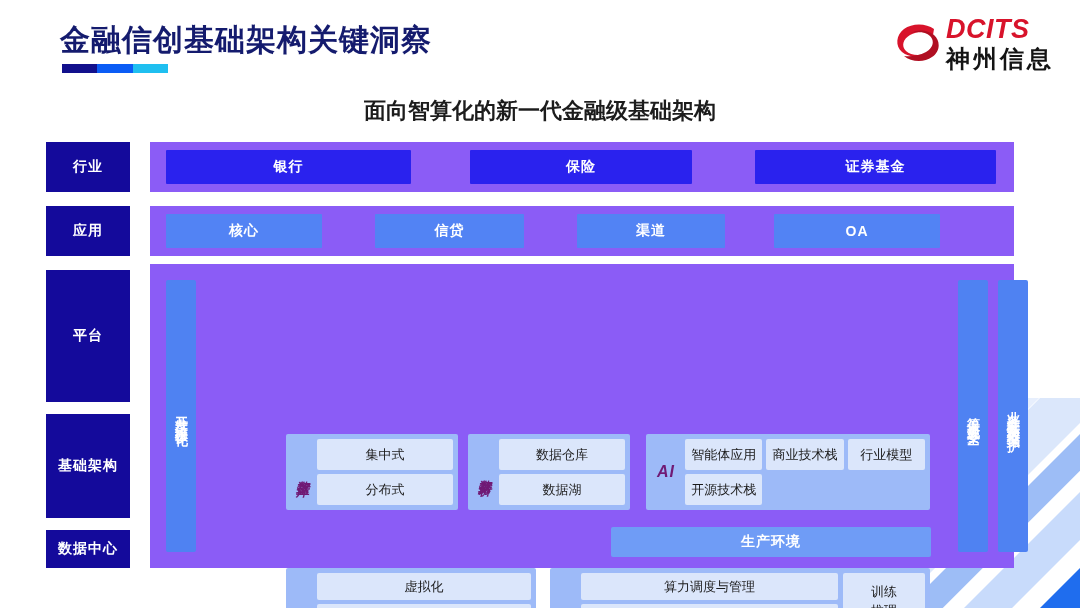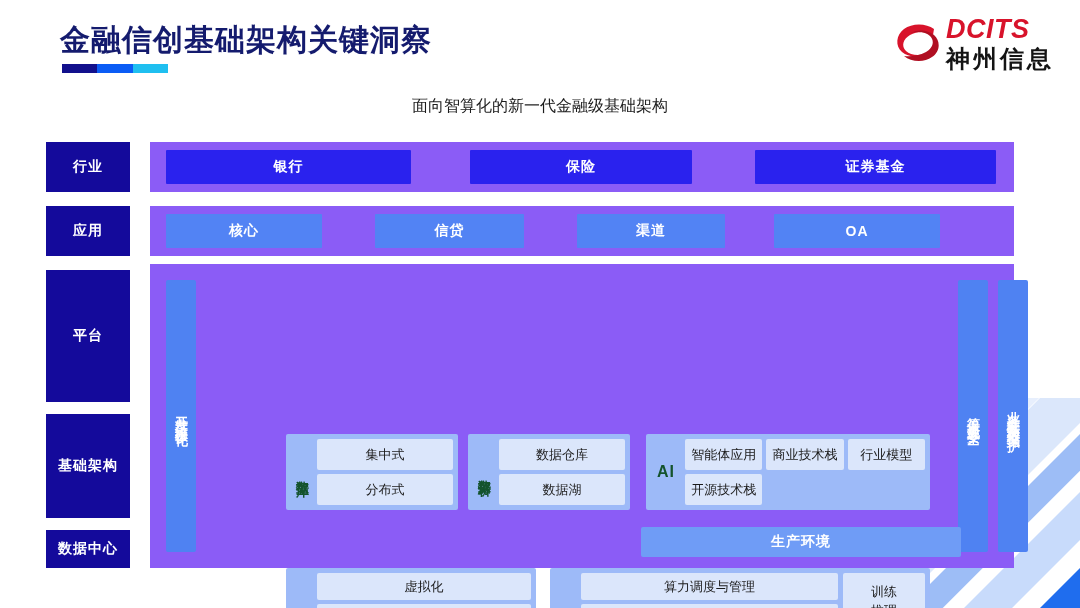--- a/index.html
+++ b/index.html
@@ -27,21 +27,21 @@
   .accent .a1{background:#12108c;}
   .accent .a2{background:#0b5cf5;}
   .accent .a3{background:#1fbff0;}
 
   .logo{position:absolute;right:26px;top:16px;display:flex;align-items:center;gap:6px;}
   .logo-mark{width:46px;height:44px;position:relative;flex:0 0 auto;}
   .logo-txt{display:flex;flex-direction:column;line-height:1;}
   .logo-en{font-size:27px;font-weight:bold;font-style:italic;color:#d8132b;letter-spacing:.5px;}
   .logo-cn{font-size:24px;font-weight:bold;color:#141414;letter-spacing:3px;margin-top:4px;}
 
-  .subtitle{position:absolute;left:0;right:0;top:96px;text-align:center;font-size:16px;font-weight:normal;color:#1c1c1c;}
+  .subtitle{position:absolute;left:0;right:0;top:96px;text-align:center;font-size:22px;font-weight:bold;color:#1c1c1c;}
 
   
   .diagram{position:absolute;left:46px;top:142px;width:968px;height:426px;}
 
   .side{position:absolute;left:0;width:84px;background:#140a9b;color:#fff;
         display:flex;align-items:center;justify-content:center;
         font-size:14px;font-weight:bold;letter-spacing:1px;}
   .s-industry{top:0;height:50px;}
   .s-app{top:64px;height:50px;}
   .s-platform{top:128px;height:132px;}
@@ -62,35 +62,35 @@
   
   .vbar{position:absolute;background:#4f82f2;color:#fff;font-size:13px;font-weight:bold;
         writing-mode:vertical-rl;text-orientation:upright;letter-spacing:3px;
         display:flex;align-items:center;justify-content:center;border-radius:2px;}
   .v-devops{left:120px;top:138px;width:30px;height:272px;}
   .v-sec{left:912px;top:138px;width:30px;height:272px;}
   .v-bcp{left:952px;top:138px;width:30px;height:272px;}
 
   
   .group{position:absolute;background:#9dbaf8;border-radius:2px;display:flex;align-items:stretch;padding:5px;box-sizing:border-box;}
-  .group-label{writing-mode:vertical-rl;text-orientation:upright;color:#14532d;font-size:13px;font-weight:bold;
-               display:flex;align-items:center;justify-content:center;width:22px;flex:0 0 auto;letter-spacing:1px;}
+  .group-label{writing-mode:vertical-rl;text-orientation:upright;color:#701a75;font-size:13px;font-weight:bold;
+               display:flex;align-items:center;justify-content:center;width:22px;flex:0 0 auto;letter-spacing:1px;font-style:italic;}
   .group-body{flex:1;display:flex;flex-direction:column;gap:4px;margin-left:4px;}
   .cell{background:#dbe6fb;color:#1b1b1b;font-size:13px;display:flex;align-items:center;justify-content:center;border-radius:2px;flex:1;}
 
   .g-db{left:240px;top:292px;width:172px;height:76px;}
   .g-da{left:422px;top:292px;width:162px;height:76px;}
   .g-ai{left:600px;top:292px;width:284px;height:76px;}
   .ai-grid{flex:1;display:grid;grid-template-columns:1fr 1fr 1fr;grid-template-rows:1fr 1fr;gap:4px;margin-left:4px;}
   .g-ai .group-label{font-family:"Liberation Sans",sans-serif;writing-mode:horizontal-tb;text-orientation:mixed;width:30px;font-size:16px;}
 
   .envbar{position:absolute;height:30px;background:#6f9cf6;color:#fff;font-size:14px;font-weight:bold;
           display:flex;align-items:center;justify-content:center;border-radius:2px;letter-spacing:1px;}
   .env-dev{left:240px;top:385px;width:310px;}
-  .env-prod{left:595px;top:385px;width:320px;}
+  .env-prod{left:565px;top:385px;width:320px;}
 
   .g-general{left:240px;top:426px;width:250px;height:68px;}
   .g-intel{left:504px;top:426px;width:380px;height:68px;}
   .intel-body{flex:1;display:flex;gap:5px;margin-left:4px;}
   .intel-left{flex:1;display:flex;flex-direction:column;gap:4px;}
   .intel-right{width:82px;background:#dbe6fb;border-radius:2px;display:flex;flex-direction:column;
                align-items:center;justify-content:center;font-size:13px;color:#1b1b1b;line-height:1.45;}
 </style>
 </head>
 <body>

